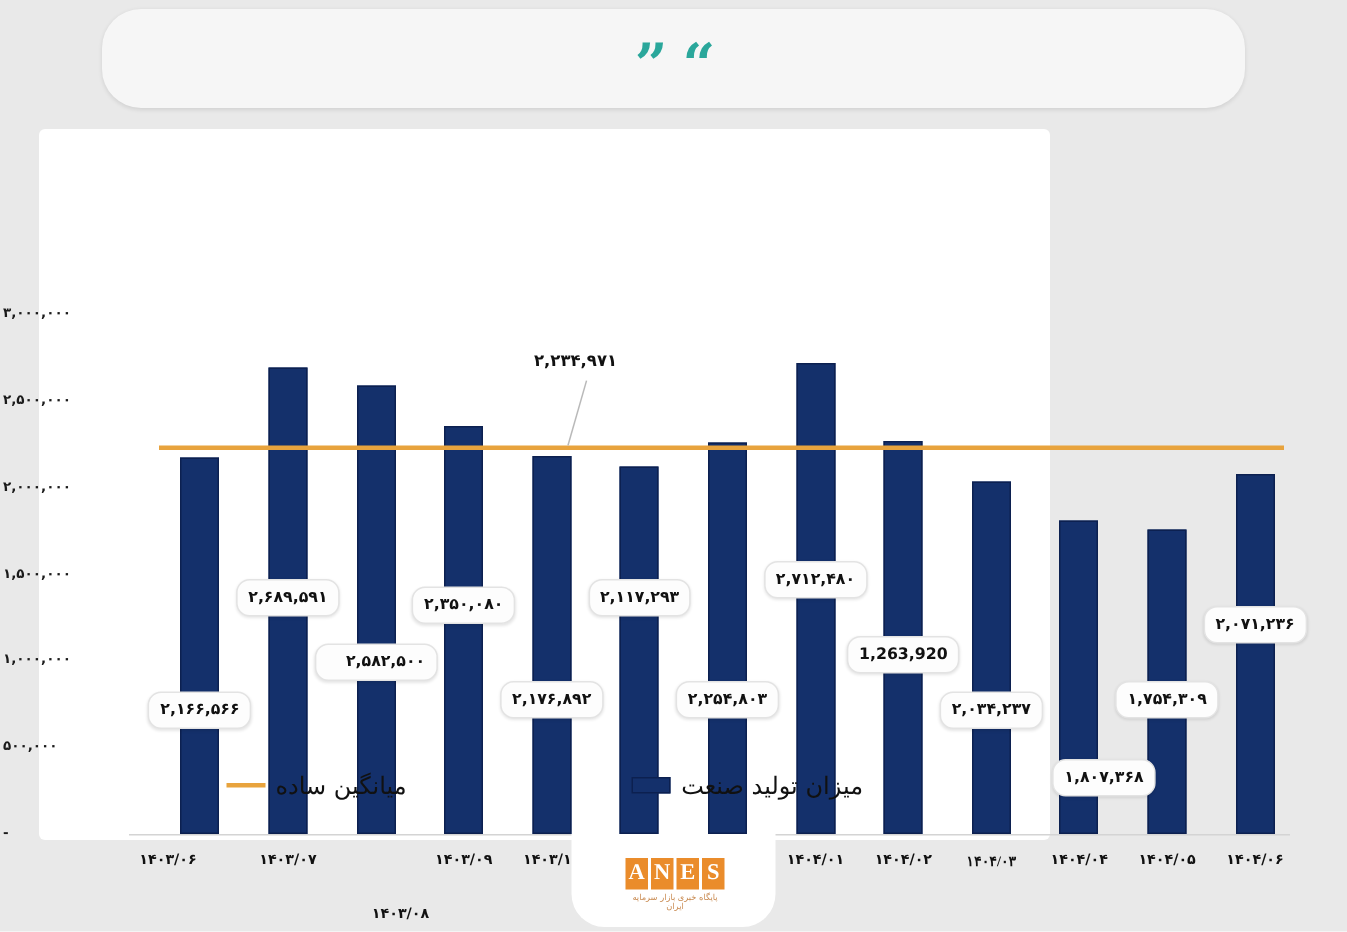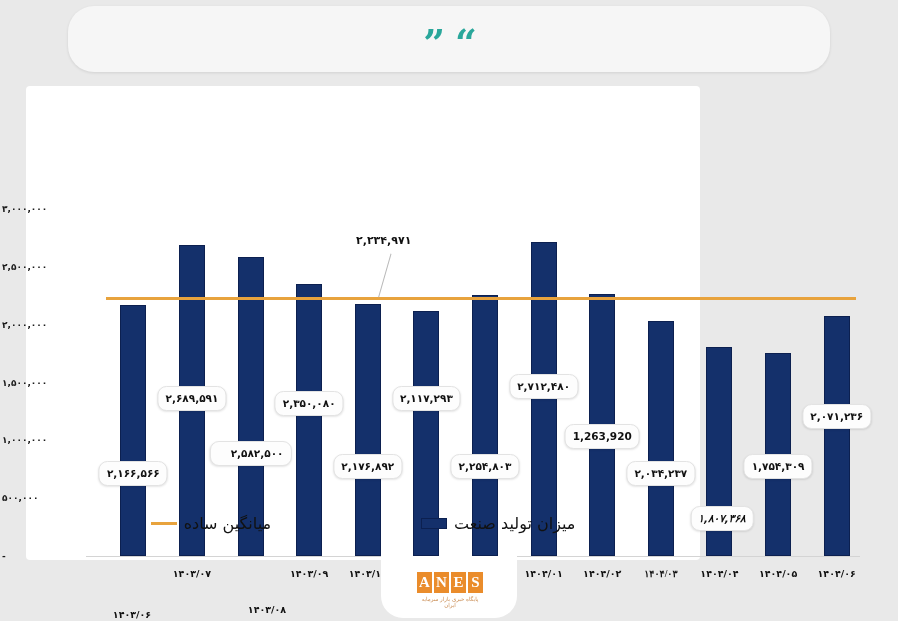--- a/index.html
+++ b/index.html
@@ -252,40 +252,40 @@
         <div class="bar" style="left: 797.692px; top: 230.427px; width: 26px; height: 239.573px;"></div>
       </div>
   <div class="ytick" style="top: 123px;">۳,۰۰۰,۰۰۰</div>
       <div class="ytick" style="top: 180.833px;">۲,۵۰۰,۰۰۰</div>
       <div class="ytick" style="top: 238.667px;">۲,۰۰۰,۰۰۰</div>
       <div class="ytick" style="top: 296.5px;">۱,۵۰۰,۰۰۰</div>
       <div class="ytick" style="top: 354.333px;">۱,۰۰۰,۰۰۰</div>
       <div class="ytick" style="top: 412.167px;">۵۰۰,۰۰۰</div>
       <div class="ytick" style="top: 470px;">-</div>
       <div class="dlabel" style="right: 738.692px; top: 375px;">۲,۱۶۶,۵۶۶</div>
-      <div class="xtick" style="right: 740px; top: 482px; margin-top: 41px;">۱۴۰۳/۰۶</div>
+      <div class="xtick" style="right: 760px; top: 482px;">۱۴۰۳/۰۶</div>
       <div class="dlabel" style="right: 680.077px; top: 300px;">۲,۶۸۹,۵۹۱</div>
       <div class="xtick" style="right: 680.077px; top: 482px; margin-left: 32px;">۱۴۰۳/۰۷</div>
-      <div class="dlabel" style="right: 621.462px; top: 355px; padding-left: 20px;">۲,۵۸۲,۵۰۰</div>
+      <div class="dlabel" style="right: 621.462px; top: 343px; padding-left: 20px;">۲,۵۸۲,۵۰۰</div>
       <div class="xtick" style="right: 605px; top: 482px; margin-top: 36px;">۱۴۰۳/۰۸</div>
       <div class="dlabel" style="right: 562.846px; top: 305px;">۲,۳۵۰,۰۸۰</div>
       <div class="xtick" style="right: 562.846px; top: 482px;">۱۴۰۳/۰۹</div>
       <div class="dlabel" style="right: 504.231px; top: 368px;">۲,۱۷۶,۸۹۲</div>
       <div class="xtick" style="right: 504.231px; top: 482px;">۱۴۰۳/۱۰</div>
       <div class="dlabel" style="right: 445.615px; top: 300px;">۲,۱۱۷,۲۹۳</div>
       <div class="xtick" style="right: 445.615px; top: 482px;">۱۴۰۳/۱۱</div>
       <div class="dlabel" style="right: 387px; top: 368px;">۲,۲۵۴,۸۰۳</div>
       <div class="xtick" style="right: 387px; top: 482px;">۱۴۰۳/۱۲</div>
       <div class="dlabel" style="right: 328.385px; top: 288px;">۲,۷۱۲,۴۸۰</div>
       <div class="xtick" style="right: 328.385px; top: 482px;">۱۴۰۴/۰۱</div>
       <div class="dlabel" style="right: 269.769px; top: 338px;">1,263,920</div>
       <div class="xtick" style="right: 269.769px; top: 482px;">۱۴۰۴/۰۲</div>
       <div class="dlabel" style="right: 211.154px; top: 375px;">۲,۰۳۴,۲۳۷</div>
       <div class="xtick" style="right: 211.154px; top: 482px; font-family: Liberation Serif, serif;">۱۴۰۴/۰۳</div>
-      <div class="dlabel" style="right: 150px; top: 420px; font-style: italic;">۱,۸۰۷,۳۶۸</div>
+      <div class="dlabel" style="right: 136px; top: 420px;">۱,۸۰۷,۳۶۸</div>
       <div class="xtick" style="right: 152.538px; top: 482px;">۱۴۰۴/۰۴</div>
       <div class="dlabel" style="right: 93.9231px; top: 368px;">۱,۷۵۴,۳۰۹</div>
       <div class="xtick" style="right: 93.9231px; top: 482px;">۱۴۰۴/۰۵</div>
       <div class="dlabel" style="right: 35.3077px; top: 318px;">۲,۰۷۱,۲۳۶</div>
       <div class="xtick" style="right: 35.3077px; top: 482px;">۱۴۰۴/۰۶</div>
       <div class="avgline" style="left: 80px; width: 750px; top: 211.488px;"></div>
       <div class="avg-callout" style="left: 330px; top: 148px;">۲,۲۳۴,۹۷۱</div>
       <div class="avg-leader" style="left: 352px; top: 166px; height: 45.4884px; transform: rotate(16deg);"></div>
     </div>
   <div class="legend">

